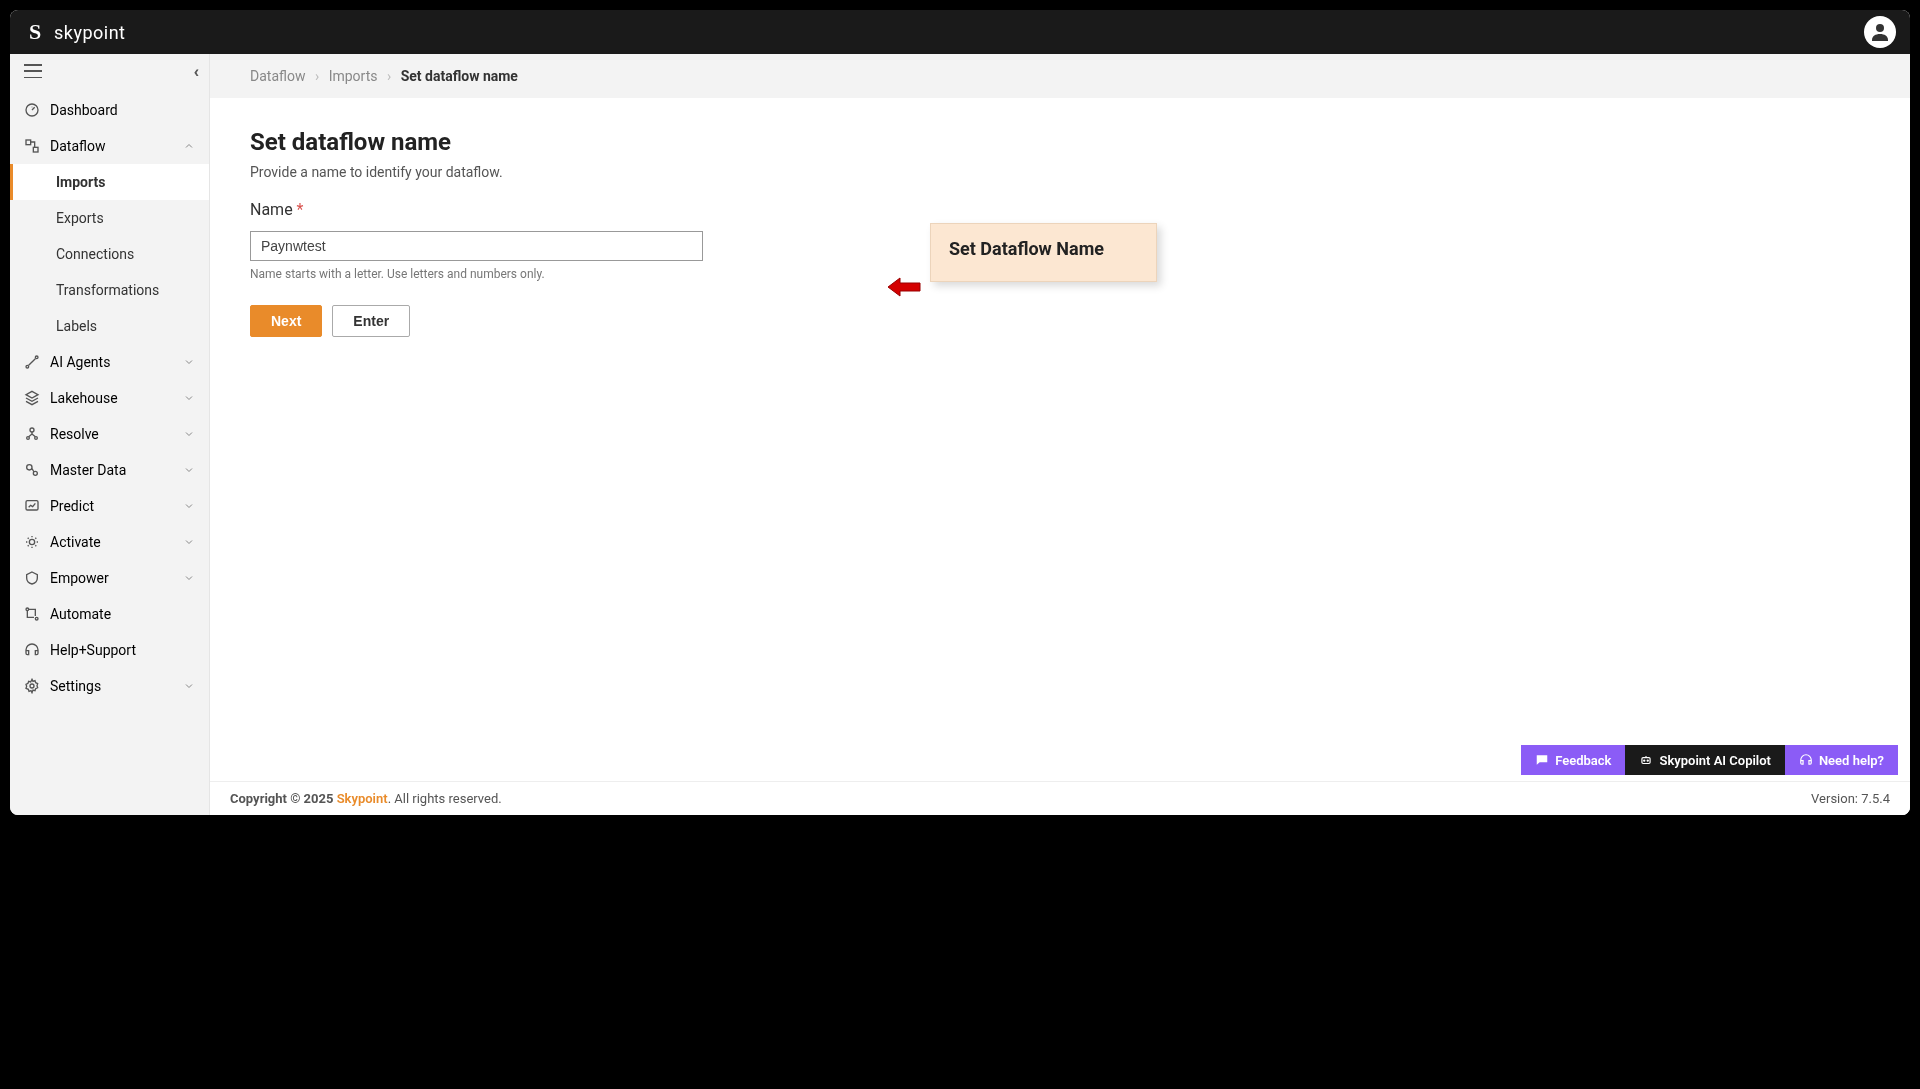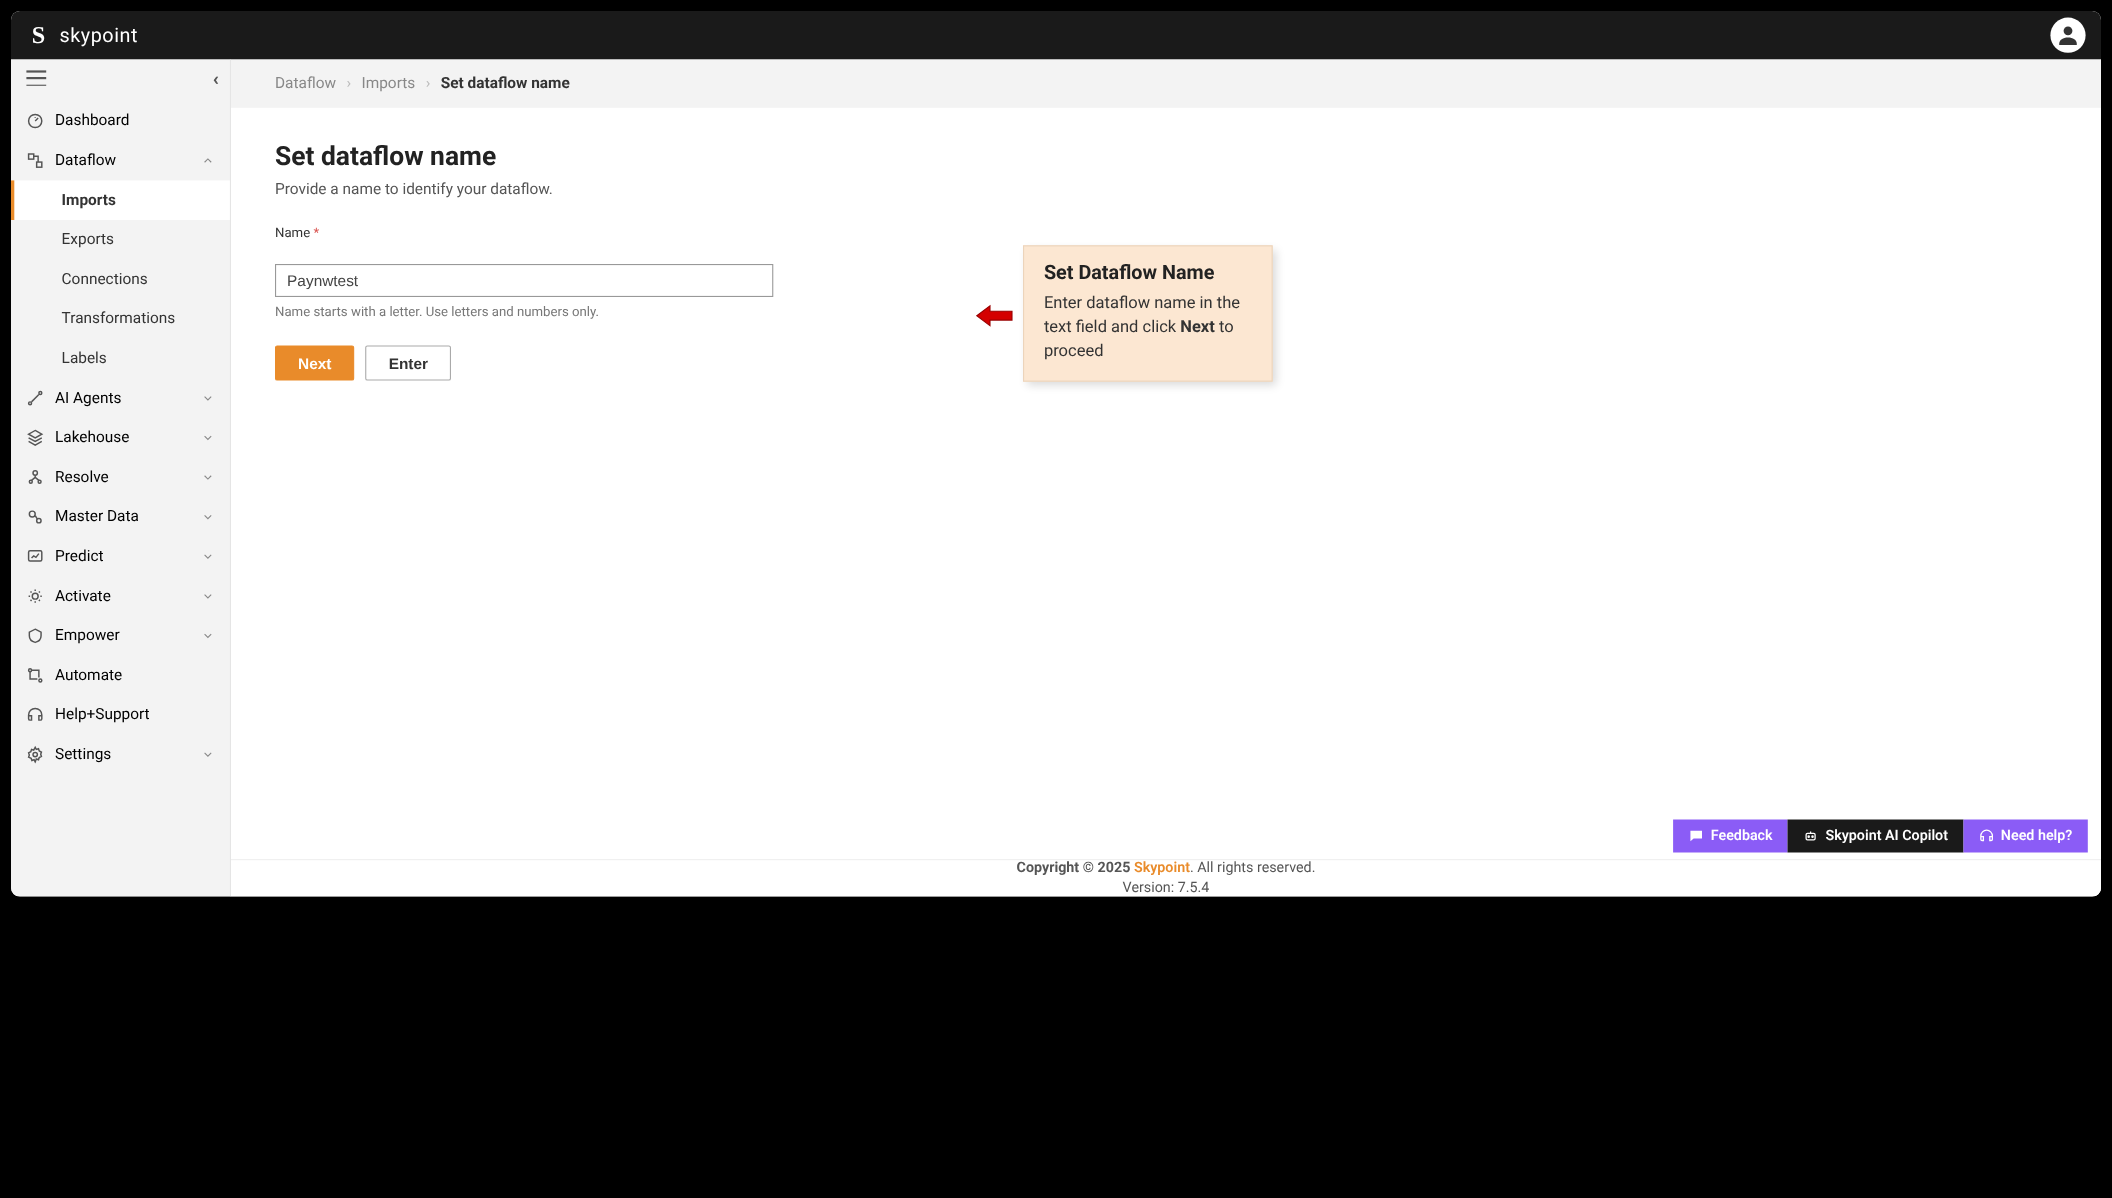--- a/index.html
+++ b/index.html
@@ -31,41 +31,41 @@
     .nav-sub-item.active { background: #fff; font-weight: 700; border-left: 3px solid #e98b2a; margin-left: -26px; padding-left: 43px; }
     
     .main { flex: 1; display: flex; flex-direction: column; background: #f3f3f3; position: relative; }
     .breadcrumb { padding: 14px 40px; font-size: 14px; color: #888; }
     .breadcrumb .sep { margin: 0 6px; color: #bbb; }
     .breadcrumb .current { color: #333; font-weight: 700; }
     
     .content { background: #fff; flex: 1; padding: 30px 40px; position: relative; }
     .page-title { font-size: 24px; font-weight: 700; margin-bottom: 8px; color: #222; }
     .page-desc { color: #555; font-size: 14px; margin-bottom: 20px; }
-    .field-label { font-size: 12px; color: #333; margin-bottom: 22px; display: inline-block; }
+    .field-label { font-size: 16px; color: #333; margin-bottom: 12px; display: inline-block; }
     .req { color: #d9534f; }
     .name-input { width: 453px; height: 30px; border: 1px solid #999; padding: 0 10px; font-size: 14px; color: #444; display: block; }
     .hint { font-size: 12px; color: #777; margin-top: 6px; }
     .actions { margin-top: 24px; display: flex; gap: 10px; }
     .btn { height: 32px; padding: 0 20px; border: 1px solid; cursor: pointer; font-size: 14px; font-weight: 600; border-radius: 2px; }
     .btn-primary { background: #e98b2a; border-color: #e98b2a; color: #fff; }
     .btn-secondary { background: #fff; border-color: #aaa; color: #333; }
     
     .arrow-annot { position: absolute; left: 676px; top: 178px; z-index: 5; color: #d40000; }
     .callout { position: absolute; left: 720px; top: 125px; width: 227px; background: #fce7d2; border: 1px solid #ecd4bb; padding: 14px 18px 16px; box-shadow: 4px 4px 8px rgba(0,0,0,0.15); z-index: 5; }
     .callout-title { font-size: 18px; font-weight: 700; color: #222; margin-bottom: 6px; }
     .callout-text { font-size: 15px; color: #333; line-height: 1.45; }
     
     .bottom-buttons { position: absolute; right: 12px; bottom: 40px; display: flex; gap: 0; font-size: 13px; }
     .bb { height: 30px; padding: 0 14px; display: flex; align-items: center; gap: 6px; color: #fff; cursor: pointer; font-weight: 600; }
     .bb.orange { background: #8b5cf6; }
     .bb.black { background: #1a1a1a; }
     .bb-icon { width: 14px; height: 14px; }
     
-    .footer { height: 34px; display: flex; align-items: center; justify-content: space-between; padding: 0 20px; font-size: 13px; color: #555; border-top: 1px solid #eee; background: #fff; flex-direction: column; }
+    .footer { height: 34px; display: flex; align-items: center; justify-content: space-between; padding: 0 20px; font-size: 13px; color: #555; border-top: 1px solid #eee; background: #fff; }
     .footer a { color: #e98b2a; text-decoration: none; font-weight: 600; }
   </style>
 </head>
 <body>
 
 <div class="app-frame">
   <div class="topbar">
     <div class="brand">
       <span class="brand-logo">S</span>
       <span class="brand-text">skypoint</span>
@@ -257,23 +257,20 @@
         <div class="actions">
           <button class="btn btn-primary">Next</button>
           <button class="btn btn-secondary">Enter</button>
         </div>
         
         <svg class="arrow-annot" width="36" height="22" viewBox="0 0 36 22">
           <path d="M2 11 L14 2 L14 7 L34 7 L34 15 L14 15 L14 20 Z" fill="#d40000" stroke="#900" stroke-width="1"></path>
         </svg>
         <div class="callout">
           <div class="callout-title">Set Dataflow Name</div>
-          <div class="callout-text">
-            <span>Enter dataflow name in the text field and click </span><b>Next</b><span> to proceed</span>
-          </div>
         </div>
       </div>
 
       <div class="bottom-buttons">
         <div class="bb orange">
           <svg class="bb-icon" viewBox="0 0 24 24" fill="currentColor">
               <path d="M3 4h18v12H8l-5 4V4z"></path>
             </svg>
           <span>Feedback</span>
         </div>

